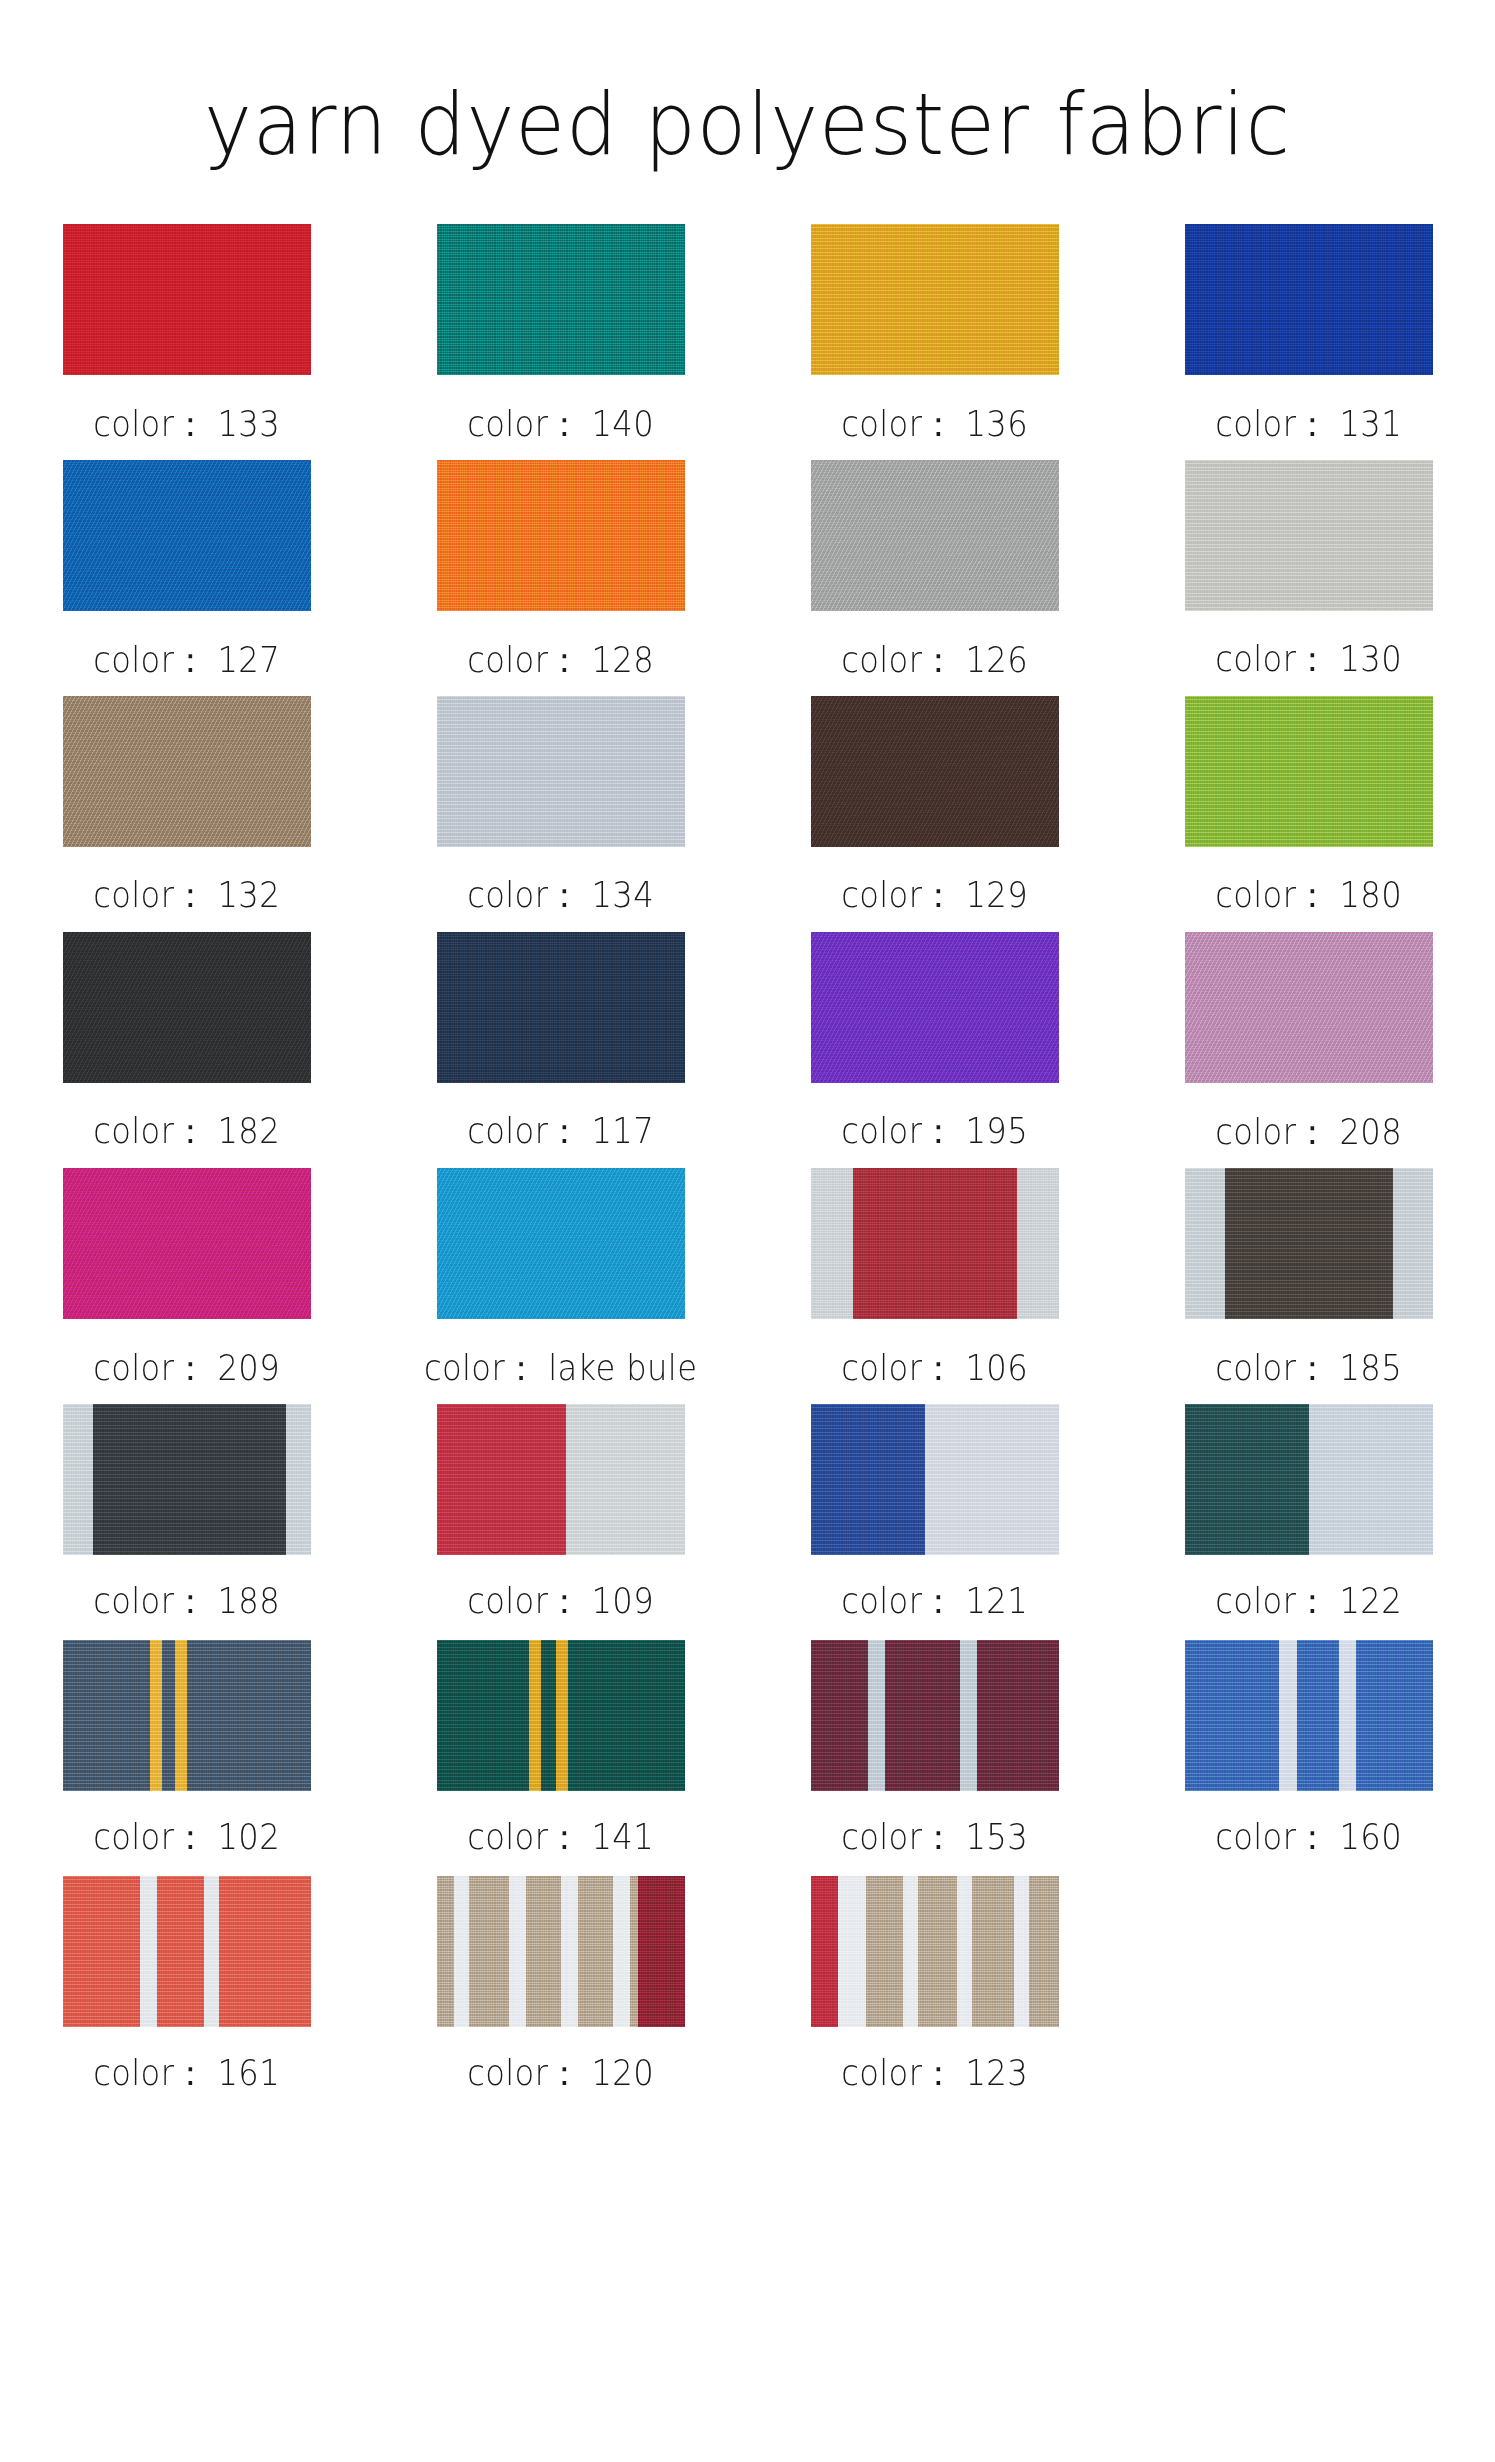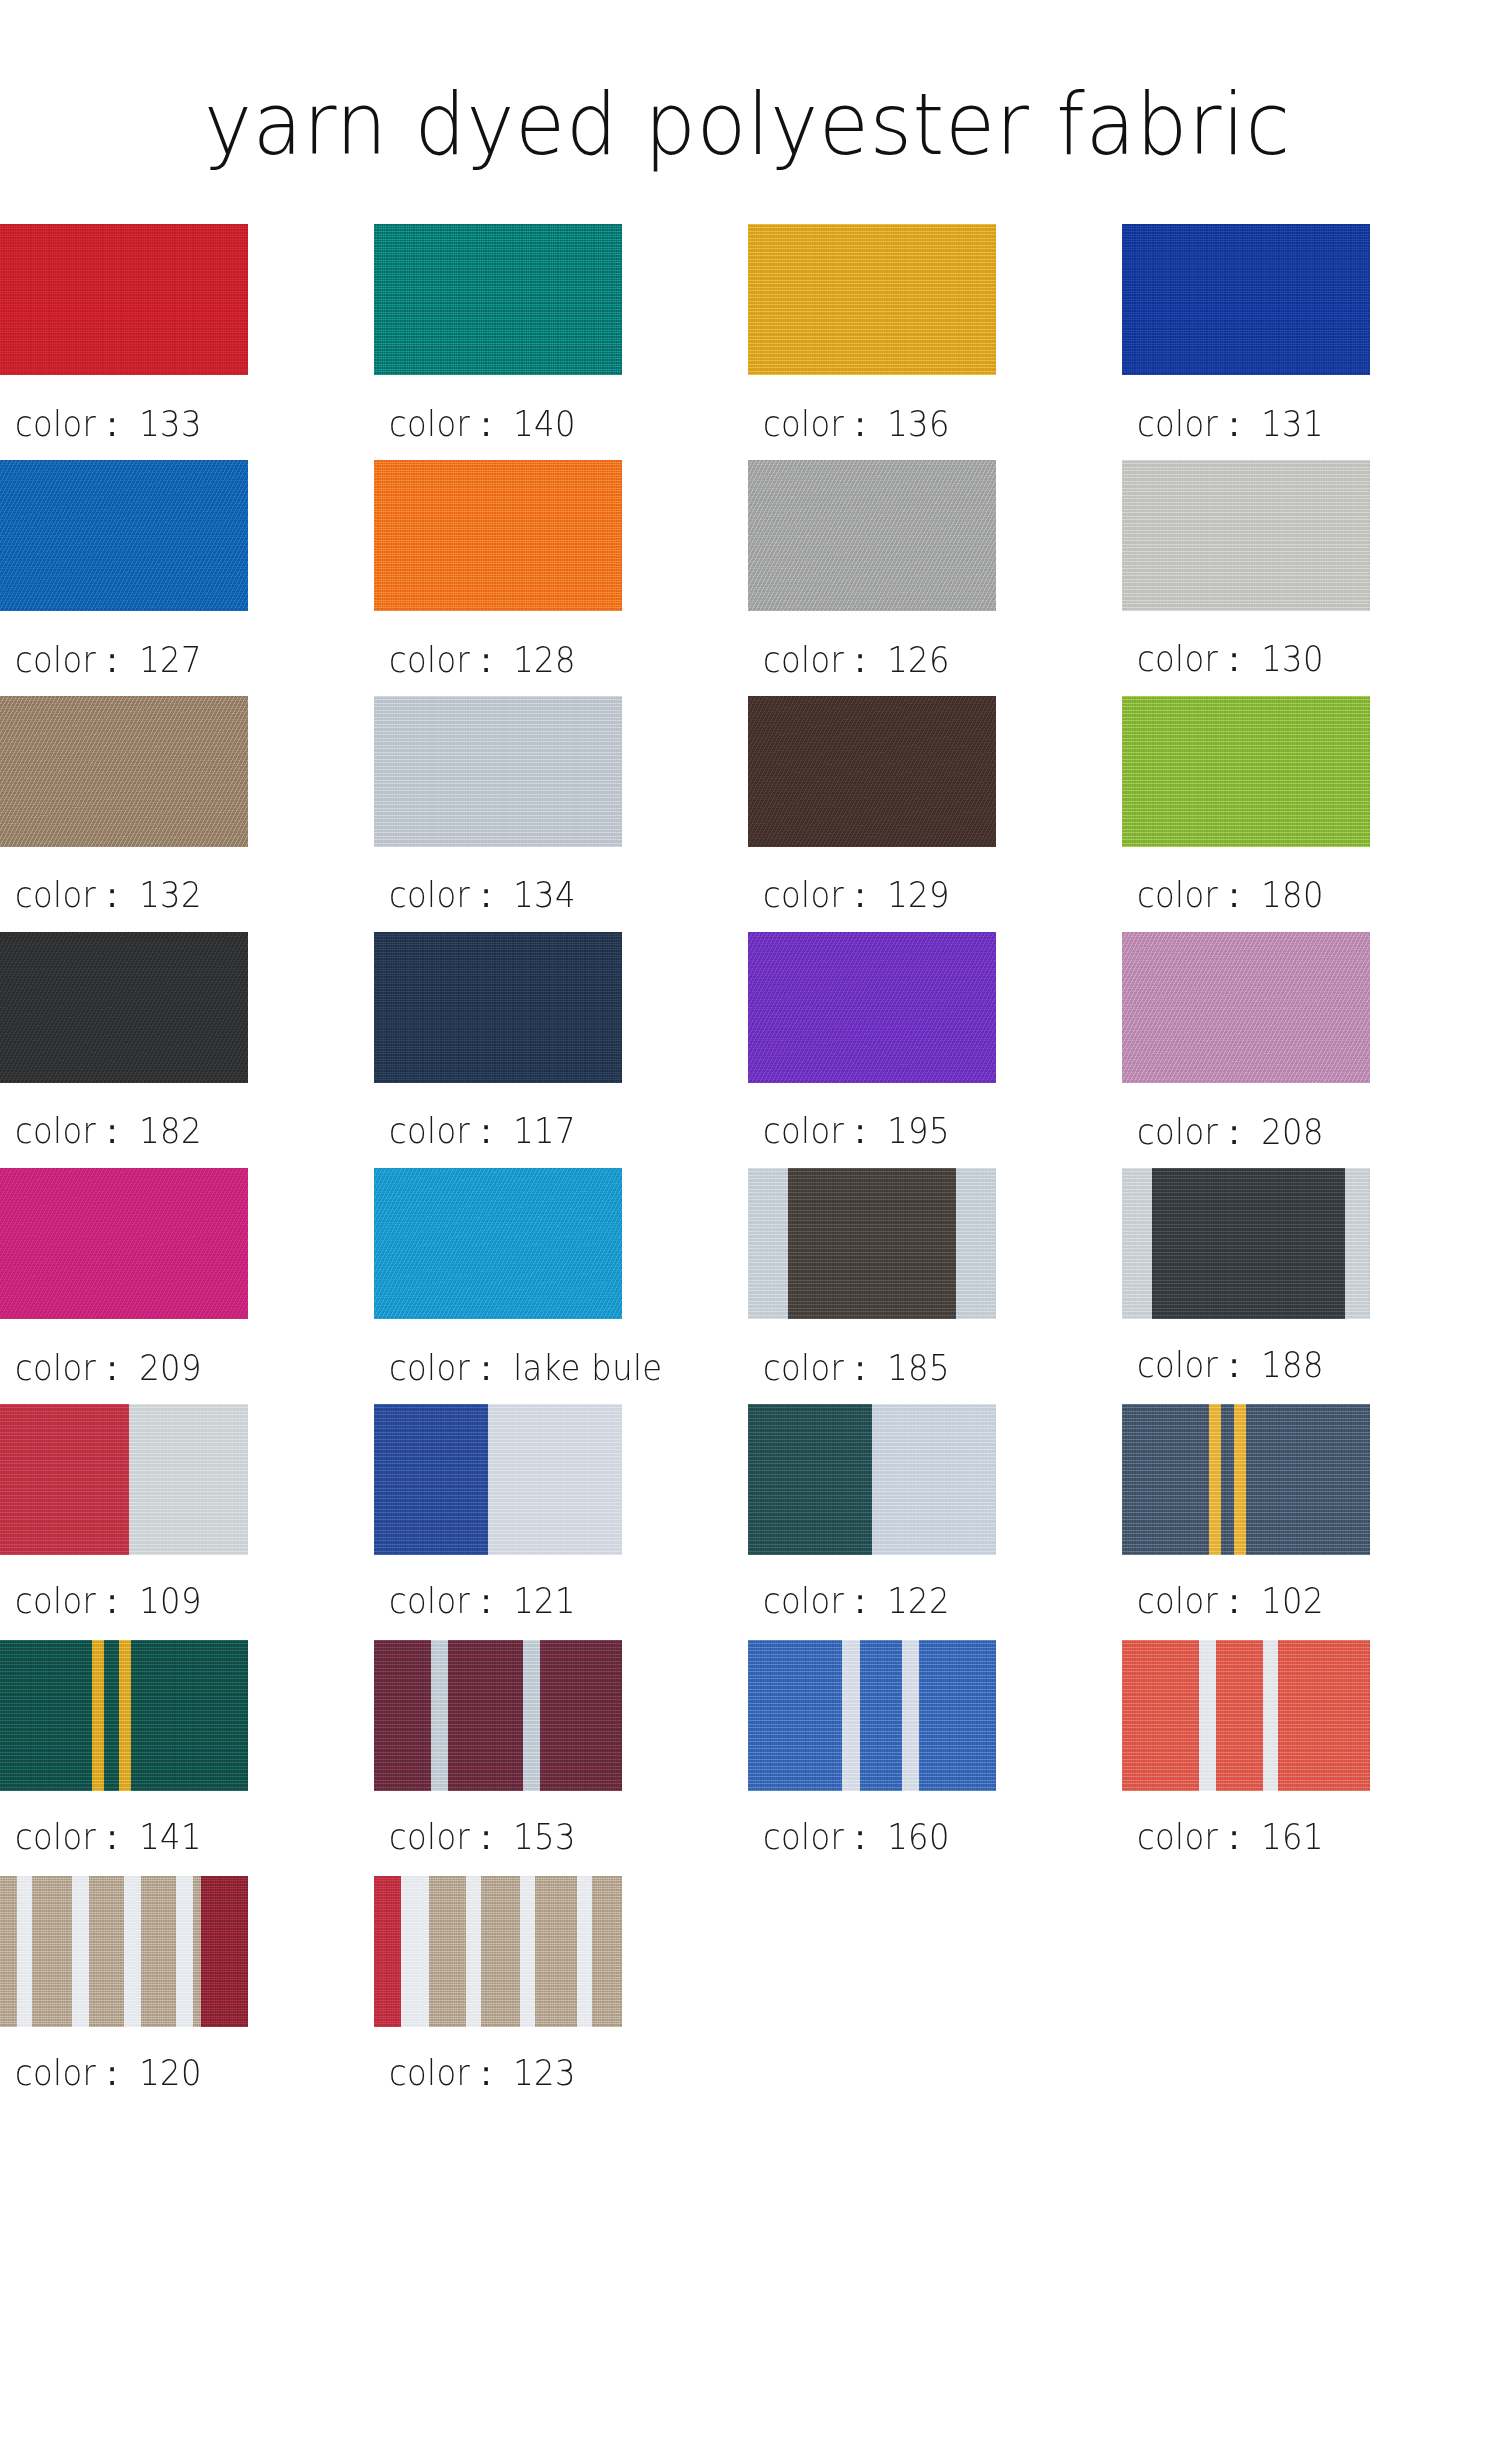--- a/index.html
+++ b/index.html
@@ -32,20 +32,21 @@
     display: grid;
     grid-template-columns: repeat(4, 374px);
     grid-auto-rows: 236px;
     width: 1495px;
   }
 
   .swatch-cell {
     position: relative;
     display: flex;
     flex-direction: column;
+    align-items: center;
   }
 
   .swatch-img {
     width: 248px;
     height: 151px;
     position: relative;
     overflow: hidden;
     background: #ccc;
   }
 
@@ -185,20 +186,24 @@
       <div class="swatch-label">color：  208</div>
     </div>
     <div class="swatch-cell row-5">
       <div class="swatch-img twill" style="background: rgb(204, 38, 130);"></div>
       <div class="swatch-label">color：  209</div>
     </div>
     <div class="swatch-cell row-5">
       <div class="swatch-img twill" style="background: rgb(29, 158, 208);"></div>
       <div class="swatch-label">color：  lake bule</div>
     </div>
+    <div class="swatch-cell row-5">
+      <div class="swatch-img plain" style="background: linear-gradient(90deg, rgb(205, 210, 214) 0%, rgb(205, 210, 214) 17%, rgb(166, 48, 60) 17%, rgb(166, 48, 60) 83%, rgb(205, 210, 214) 83%, rgb(205, 210, 214) 100%);"></div>
+      <div class="swatch-label">color：  106</div>
+    </div>
     <div class="swatch-cell row-6">
       <div class="swatch-img rib" style="background: linear-gradient(90deg, rgb(201, 209, 214) 0%, rgb(201, 209, 214) 16%, rgb(75, 69, 64) 16%, rgb(75, 69, 64) 84%, rgb(201, 209, 214) 84%, rgb(201, 209, 214) 100%);"></div>
       <div class="swatch-label">color：  185</div>
     </div>
     <div class="swatch-cell row-7">
       <div class="swatch-img rib" style="background: linear-gradient(90deg, rgb(204, 211, 216) 0%, rgb(204, 211, 216) 12%, rgb(58, 64, 69) 12%, rgb(58, 64, 69) 90%, rgb(204, 211, 216) 90%, rgb(204, 211, 216) 100%);"></div>
       <div class="swatch-label">color：  188</div>
     </div>
     <div class="swatch-cell row-7">
       <div class="swatch-img rib" style="background: linear-gradient(90deg, rgb(194, 53, 73) 0%, rgb(194, 53, 73) 52%, rgb(210, 214, 216) 52%, rgb(210, 214, 216) 100%);"></div>

